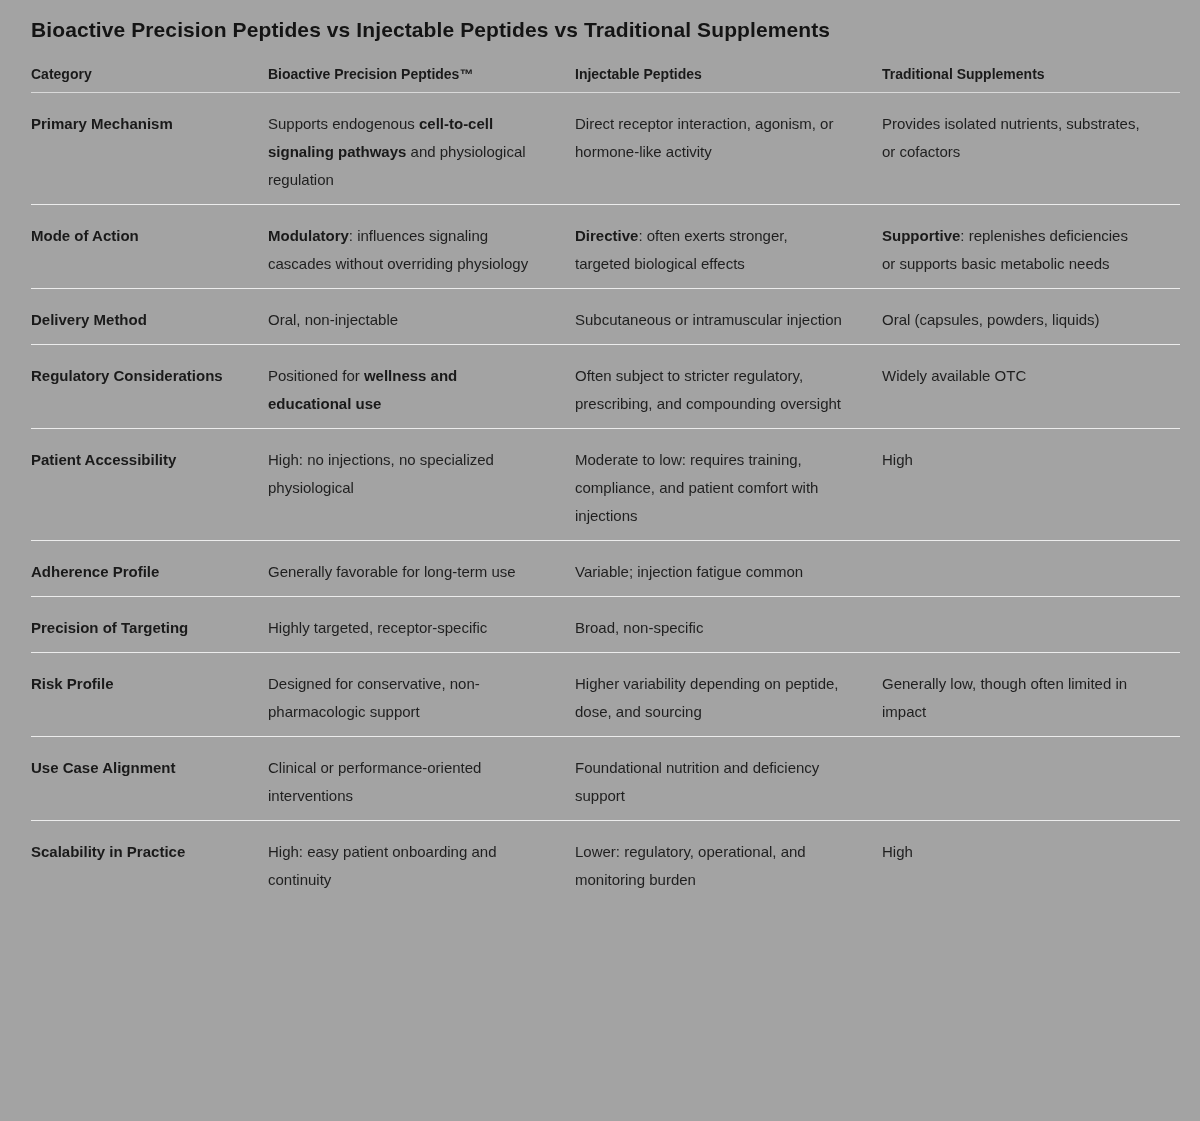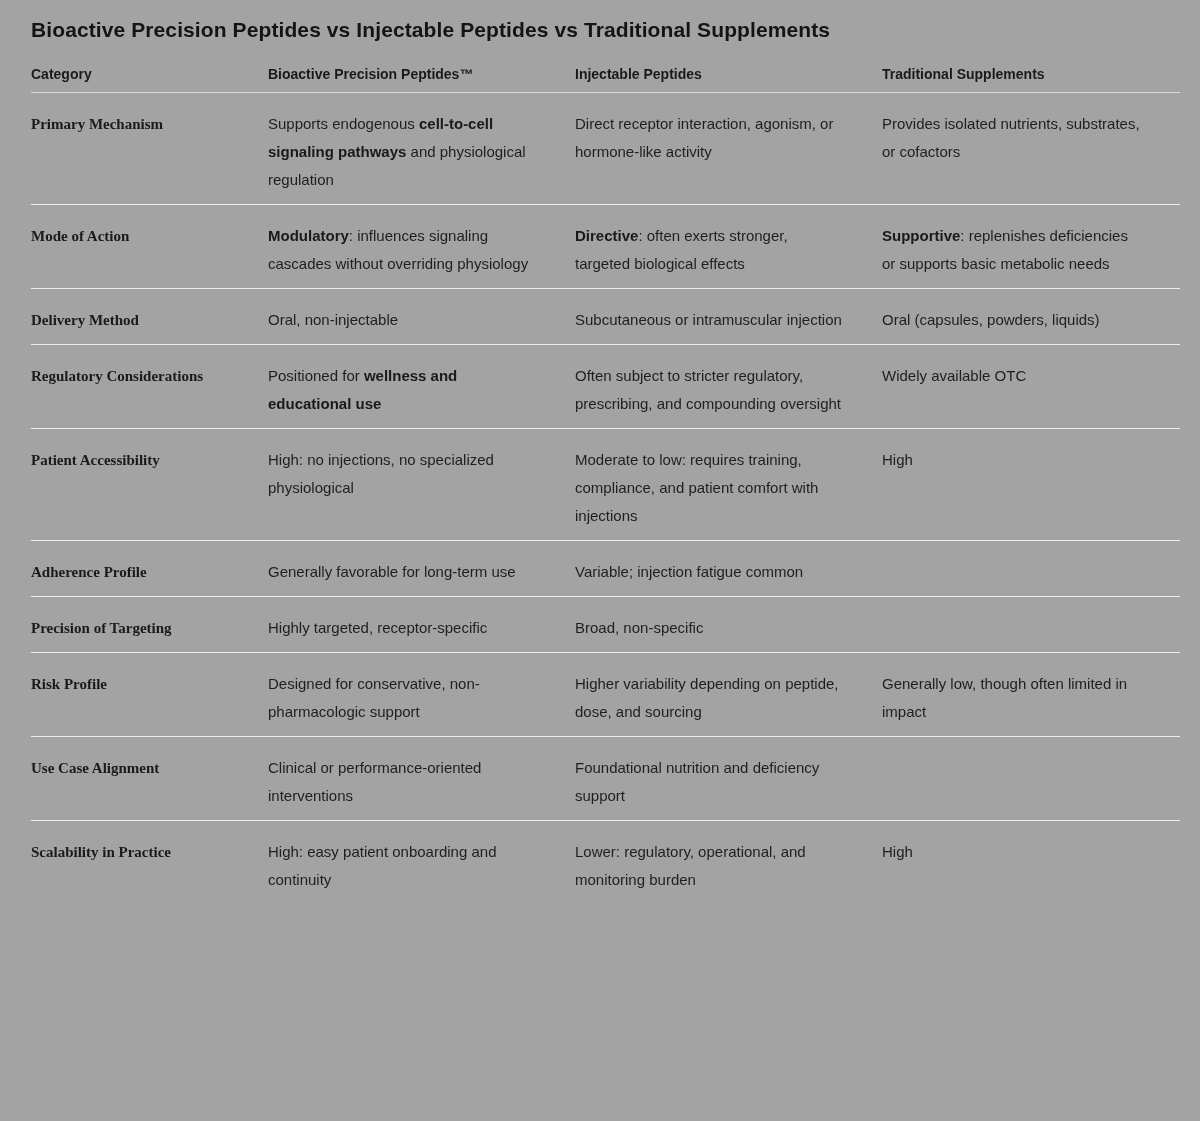--- a/index.html
+++ b/index.html
@@ -49,21 +49,20 @@
   .td {
     font-size: 15px;
     line-height: 28px;
     color: #1f1f1f;
     padding-right: 36px;
   }
   .td.cat {
     font-weight: 700;
     color: #1a1a1a;
     padding-right: 24px;
-    font-family: Liberation Serif, serif;
   }
   .td b { font-weight: 700; color: #1a1a1a; }
 </style>
 </head>
 <body>
 
 <div class="page">
   <div class="container">
     <h1 class="title">Bioactive Precision Peptides vs Injectable Peptides vs Traditional Supplements</h1>
 

